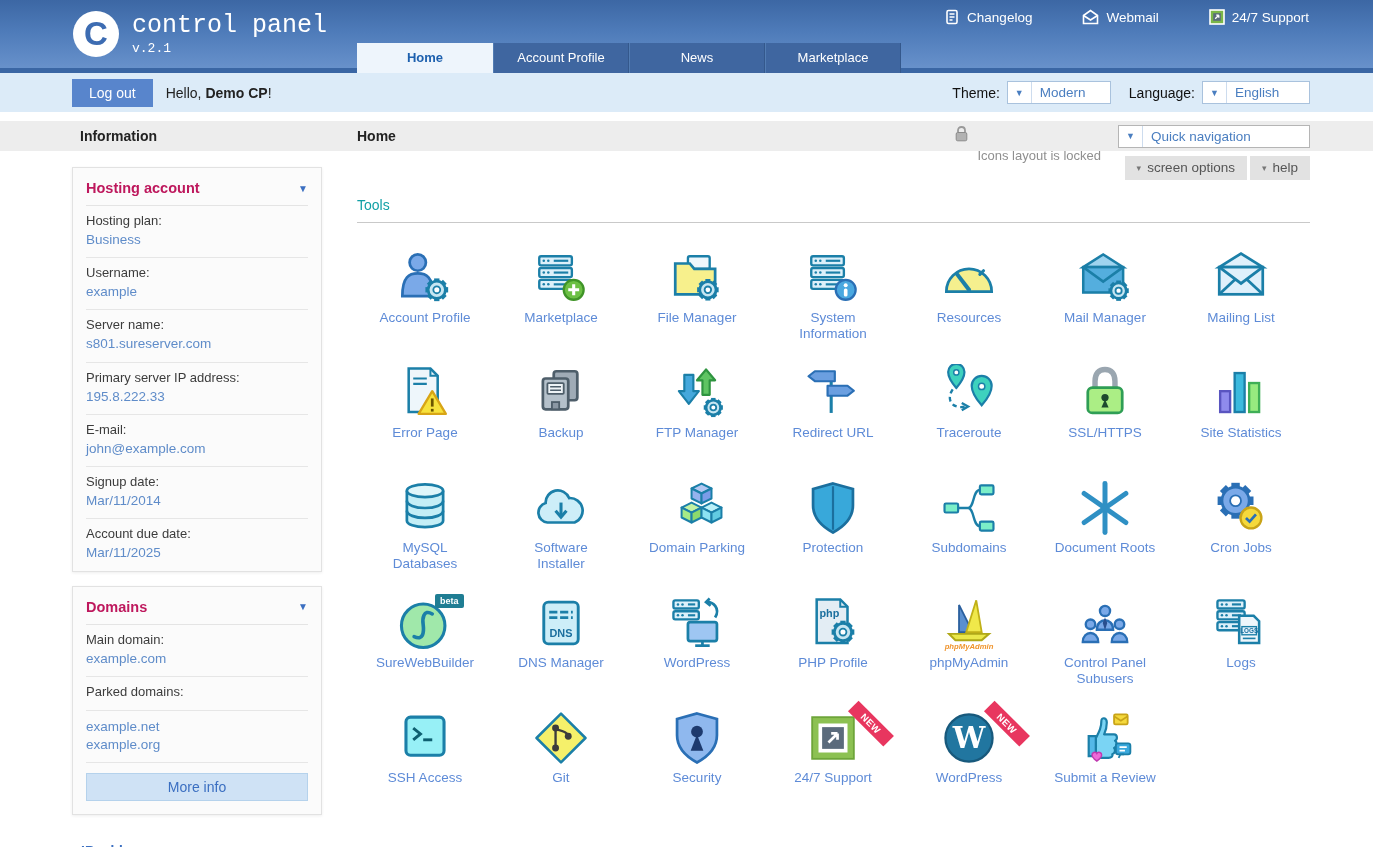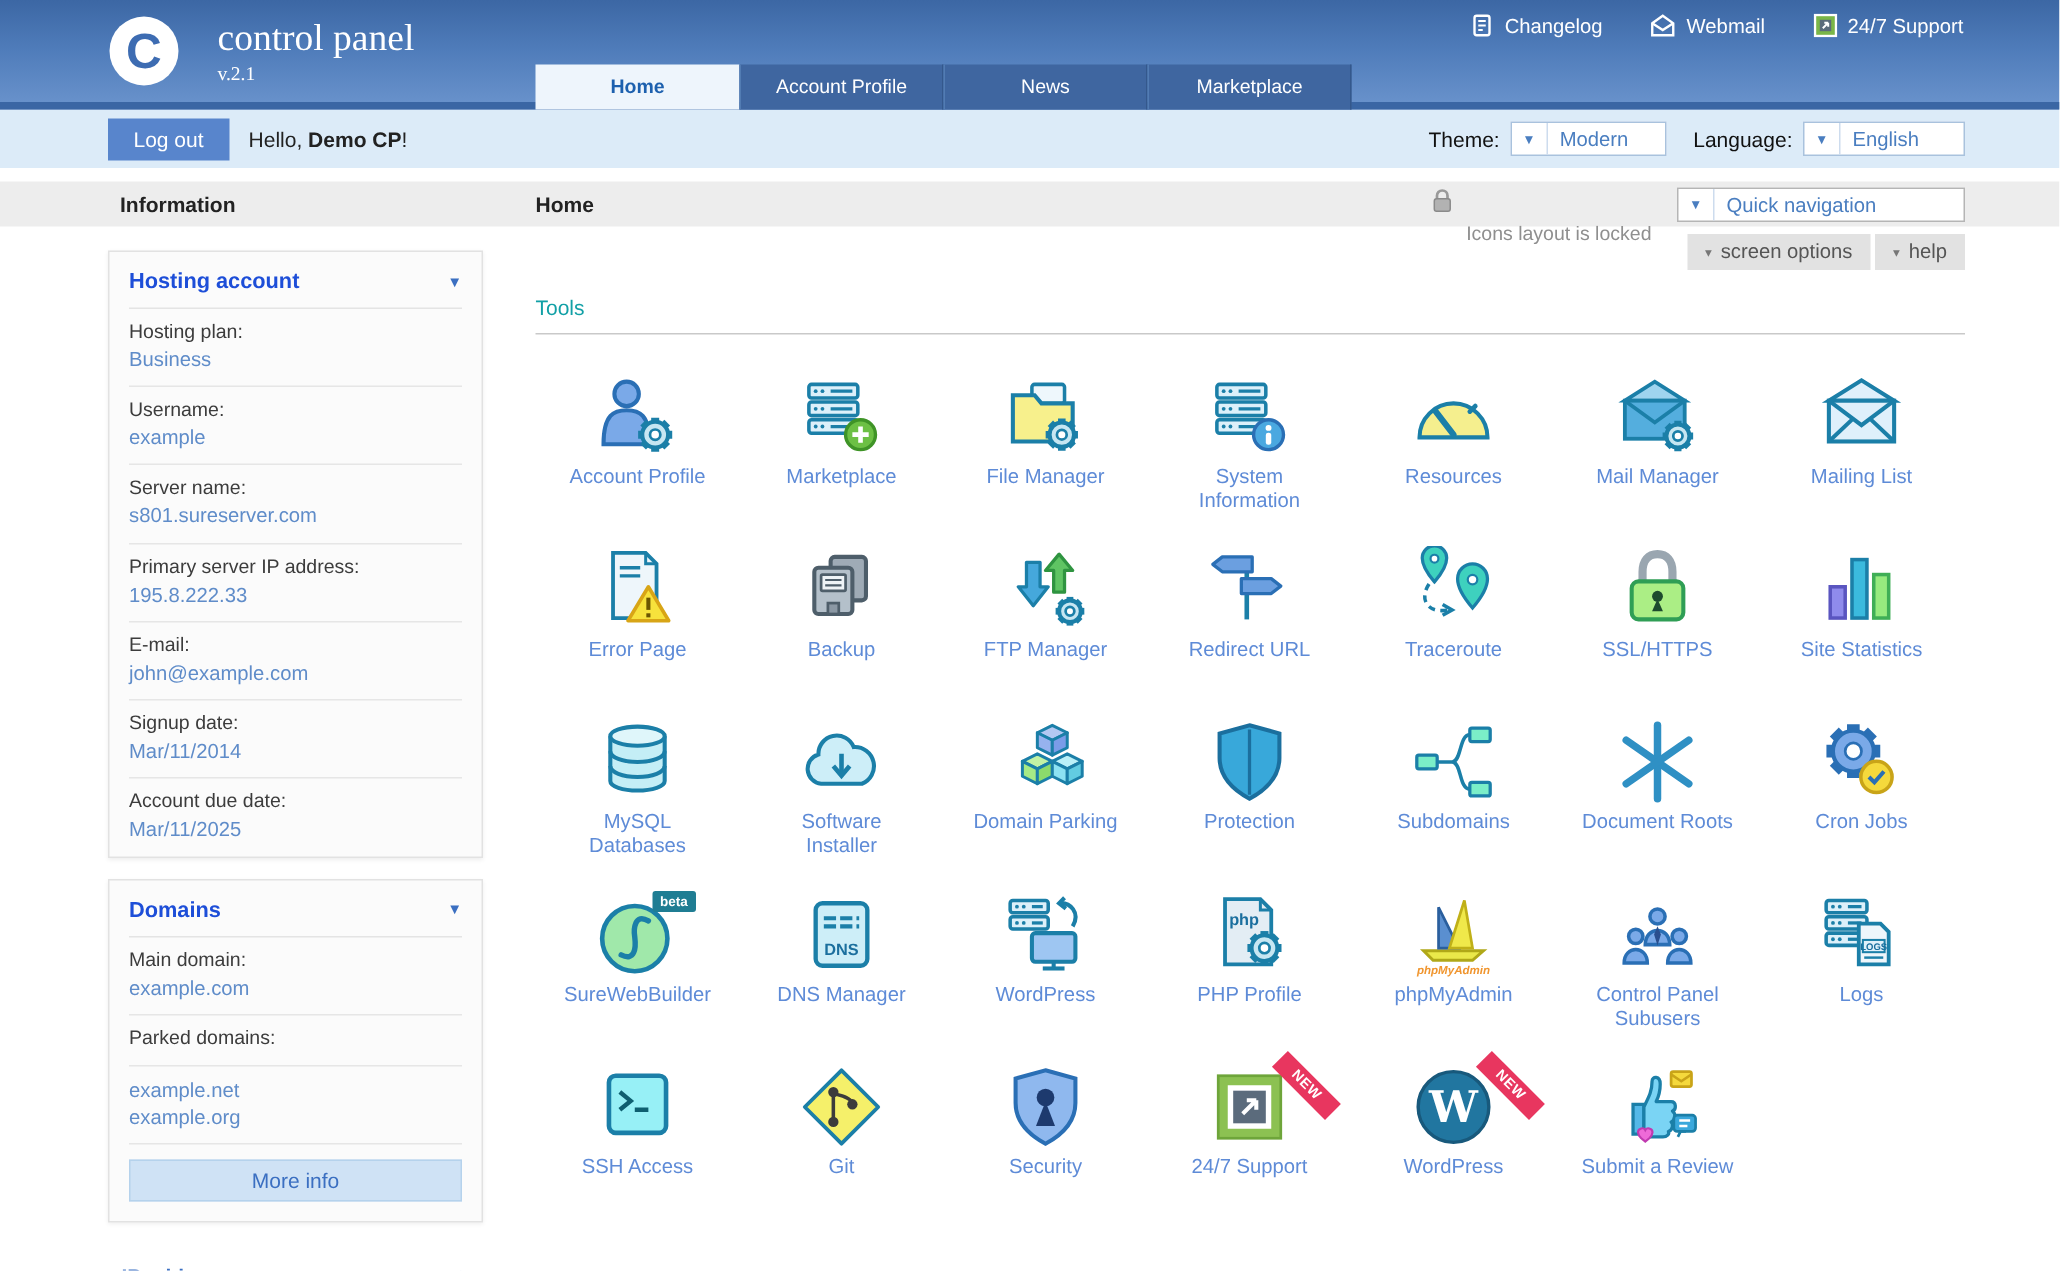--- a/index.html
+++ b/index.html
@@ -5,24 +5,24 @@
   html,body{margin:0;padding:0;background:#fff;}
   body{font-family:"Liberation Sans",sans-serif;width:1373px;height:847px;overflow:hidden;}
   .page{position:relative;width:1373px;height:847px;background:#fff;}
 
   
   .header{position:relative;height:73px;background:linear-gradient(180deg,#3c67a4 0%,#4f7cba 45%,#6b94cd 100%);}
   .header:after{content:"";position:absolute;left:0;right:0;bottom:0;height:5px;background:#3a66a4;}
   .logo-wrap{position:absolute;left:73px;top:11px;display:flex;align-items:flex-start;}
   .logo-circle{width:46px;height:46px;border-radius:50%;background:#fff;color:#3d6cb2;font-weight:800;
     font-size:33px;line-height:46px;text-align:center;font-family:"Liberation Sans",sans-serif;}
-  .logo-text{margin-left:26px;color:#fff;font-family:Liberation Serif, serif;}
+  .logo-text{margin-left:13px;color:#fff;font-family:Liberation Mono, monospace;}
   .logo-title{font-size:25px;line-height:30px;}
   .logo-ver{font-size:13px;margin-top:0px;}
-  .quick-links{position:absolute;top:9px;right:64px;display:flex;gap:32px;z-index:3;}
+  .quick-links{position:absolute;top:9px;right:64px;display:flex;gap:50px;z-index:3;}
   .qlink{display:flex;align-items:center;gap:7px;color:#fff;font-size:13.5px;cursor:pointer;}
   .tabs{position:absolute;left:357px;bottom:0;display:flex;z-index:2;}
   .tab{width:136px;height:30px;line-height:30px;text-align:center;font-size:13px;color:#fff;
     background:#3f66a0;border-left:1px solid #527cb3;border-right:1px solid #34588c;cursor:pointer;box-sizing:border-box;}
   .tab.active{background:#eef5fc;color:#1d60ae;font-weight:bold;border:none;}
 
   
   .userbar{height:39px;background:#dcebf8;display:flex;align-items:center;}
   .logout{margin-left:72px;background:#5885cc;color:#fff;border:none;font-size:14px;
     padding:6px 17px;cursor:pointer;font-family:"Liberation Sans",sans-serif;}
@@ -42,21 +42,21 @@
   .crumb-right{margin-left:auto;padding-right:63px;display:flex;align-items:center;gap:9px;}
   .lock-text{color:#8f8f8f;font-size:13px;margin-top:38px;}
   .dd.qnav{background:#fff;border:1px solid #b5b5b5;margin-left:8px;}
   .dd.qnav .dd-v{width:150px;color:#4a7ec0;}
 
   
   .content{display:flex;align-items:flex-start;padding:0 62px 0 72px;}
   .sidebar{width:250px;margin-right:35px;margin-top:16px;flex:none;}
   .panel{background:#fbfbfb;border:1px solid #e2e2e2;box-shadow:0 1px 3px rgba(0,0,0,.07);margin-bottom:14px;padding:0 13px;}
   .panel-hd{display:flex;justify-content:space-between;align-items:center;padding:12px 0 9px;border-bottom:1px solid #e4e4e4;cursor:pointer;}
-  .panel-title{color:#1d4ed8;font-weight:bold;font-size:14.5px;}
+  .panel-title{color:#be185d;font-weight:bold;font-size:14.5px;}
   .caret{color:#3b6fc1;font-size:10px;}
   .prow{border-bottom:1px solid #e6e6e6;padding:7px 0 8px;}
   .prow:last-child{border-bottom:none;}
   .plabel{color:#3c3c3c;font-size:13px;margin-bottom:3px;}
   .pval{color:#5f8cc9;font-size:13.5px;line-height:1.35;}
   .more-info{margin:10px 0 13px;background:#cfe2f5;border:1px solid #b5d2ec;color:#3b6fc1;
     text-align:center;padding:5px 0;font-size:14px;cursor:pointer;}
   .side-links{margin-top:16px;}
   .side-link{display:flex;justify-content:space-between;align-items:center;padding:12px 7px 12px 9px;
     border-bottom:1px solid #e0e0e0;font-weight:bold;color:#3b6fc1;font-size:14px;cursor:pointer;}

